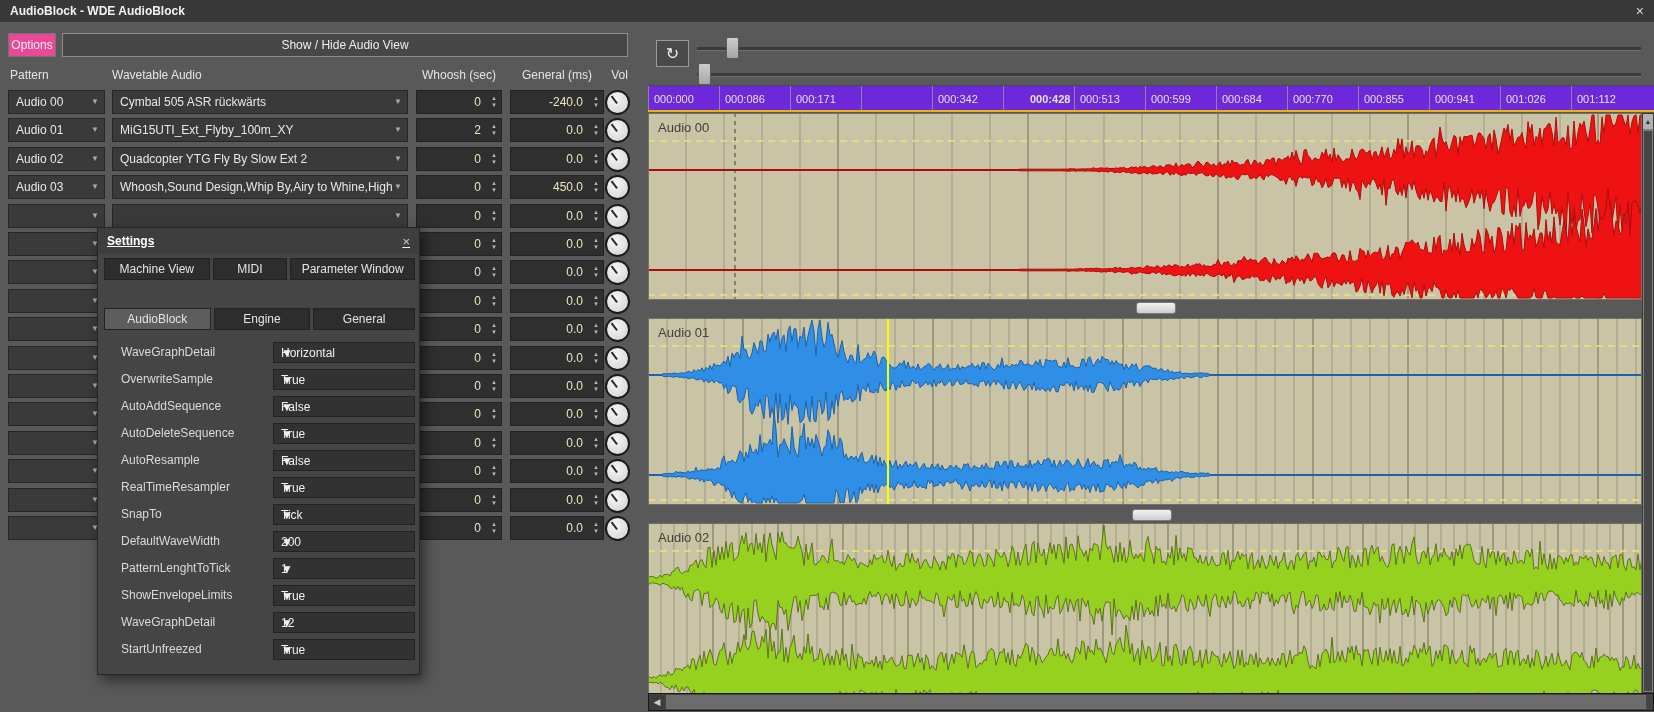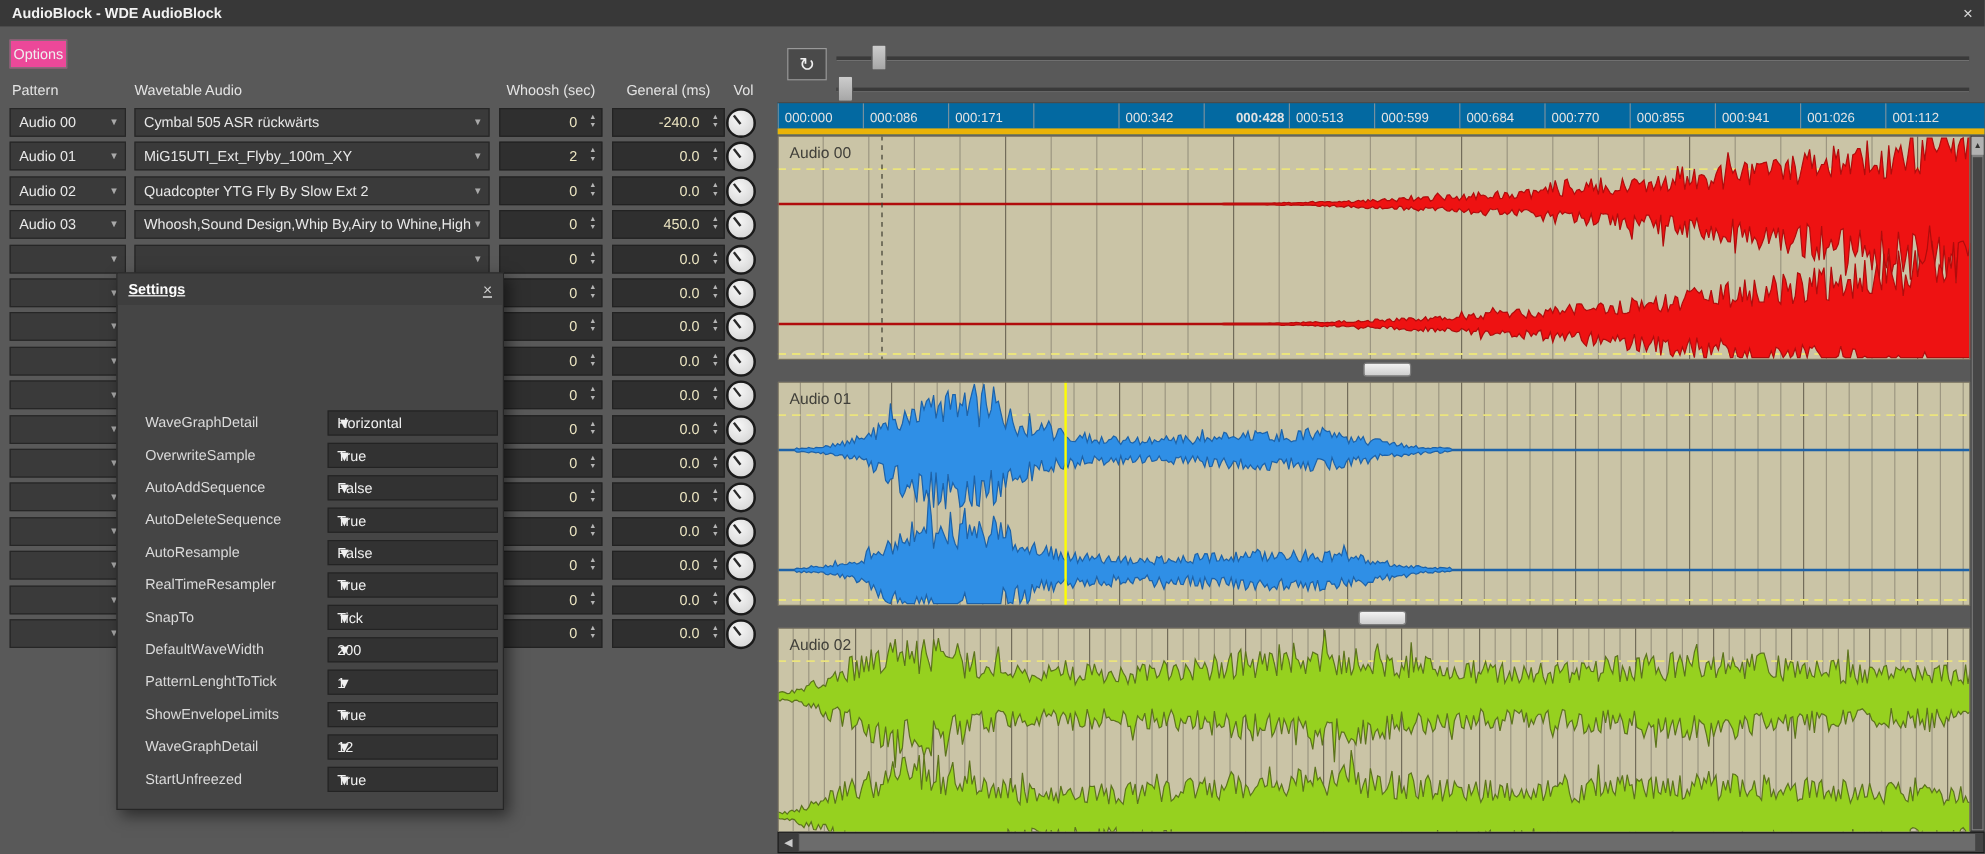--- a/index.html
+++ b/index.html
@@ -31,21 +31,21 @@
   .tabrow{position:absolute;left:6px;width:311px;height:22px;display:flex;gap:3px;}
   .tab{background:#2d2d2d;border:1px solid #232323;color:#e3e3e3;font-size:12px;
     display:flex;align-items:center;justify-content:center;box-sizing:border-box;}
   .tab.sel{background:#5d5d5d;}
   .optlabel{color:#dadada;font-size:12px;}
   .optdd{background:#323232;border:1px solid #232323;color:#f0f0f0;font-size:12px;
     display:flex;align-items:center;padding:0 18px 0 7px;height:21px;}
   .strack{background:#3a3a3a;border-bottom:1px solid #707070;height:4px;}
   .sthumb{width:13px;height:22px;background:linear-gradient(#cdcdcd,#a6a6a6);
     border:1px solid #5a5a5a;border-radius:2px;z-index:3;}
-  .ruler{background:#0369a1;border-top:1px solid #4a4a4a;border-bottom:5px solid #eab308;overflow:hidden;}
+  .ruler{background:#6d28d9;border-top:1px solid #4a4a4a;border-bottom:2px solid #eab308;overflow:hidden;}
   .rtick-sep{position:absolute;top:0;width:1px;height:27px;background:#9d9d9d;opacity:.75;}
   .rtick-label{position:absolute;top:7px;color:#e2e2e2;font-size:11px;}
   .trackwrap{overflow:hidden;z-index:1;}
   .handle{width:40px;height:12px;background:linear-gradient(#f2f2f2,#cdcdcd);border:1px solid #7c7c7c;
     border-radius:3px;z-index:5;}
   .vscroll{background:#7f7f7f;border:1px solid #3a3a3a;}
   .vscroll .up{position:absolute;left:0;top:0;width:100%;height:15px;background:#b2b2b2;color:#333;
     font-size:7px;display:flex;align-items:center;justify-content:center;}
   .vscroll .vthumb{position:absolute;left:1px;right:1px;top:17px;bottom:1px;background:#464646;}
   .hscroll{background:#444;border:1px solid #181818;}
@@ -58,20 +58,23 @@
 
 <div class="app">
 
   <div class="abs titlebar">
     <span>AudioBlock - WDE AudioBlock</span>
     <span class="close">×</span>
   </div>
 
   <div class="abs btn dark" style="left:8px;top:33px;width:48px;height:24px;">
     <span>Options</span>
+  </div>
+  <div class="abs btn" style="left:62px;top:33px;width:566px;height:24px;">
+    <span>Show / Hide Audio View</span>
   </div>
 
   <div class="abs colhead" style="left:10px;top:68px;">Pattern</div>
   <div class="abs colhead" style="left:112px;top:68px;">Wavetable Audio</div>
   <div class="abs colhead" style="left:416px;top:68px;width:86px;text-align:center;">Whoosh (sec)</div>
   <div class="abs colhead" style="left:510px;top:68px;width:94px;text-align:center;">General (ms)</div>
   <div class="abs colhead" style="left:605px;top:68px;width:29px;text-align:center;">Vol</div>
 
   <div id="rows">
       <div class="dd" style="position:absolute;box-sizing:border-box;left:8px;top:90.0px;width:97px;">
@@ -718,20 +721,30 @@
   <div class="abs hscroll" style="left:648px;top:693px;width:1006px;height:18px;">
     <div class="left">◀</div>
     <div class="hthumb"></div>
   </div>
 
   <div class="abs dialog">
     <div class="dlg-head">
       <span>Settings</span>
       <span class="close">×</span>
     </div>
+    <div class="tabrow" style="top:30px;">
+      <div class="tab" style="flex:1.35;">Machine View</div>
+      <div class="tab" style="flex:0.95;">MIDI</div>
+      <div class="tab" style="flex:1.6;">Parameter Window</div>
+    </div>
+    <div class="tabrow" style="top:80px;">
+      <div class="tab sel" style="flex:1.05;">AudioBlock</div>
+      <div class="tab" style="flex:0.95;">Engine</div>
+      <div class="tab" style="flex:1;">General</div>
+    </div>
     <div id="opts">
         <div class="optlabel" style="position:absolute;box-sizing:border-box;left:23px;top:117px;">WaveGraphDetail</div>
         <div class="optdd" style="position:absolute;box-sizing:border-box;left:175px;top:114px;width:142px;">
           <div style="position:absolute;box-sizing:border-box;position:static;">Horizontal</div>
           <div class="arr" style="position:absolute;box-sizing:border-box;">▼</div>
         </div>
         <div class="optlabel" style="position:absolute;box-sizing:border-box;left:23px;top:144px;">OverwriteSample</div>
         <div class="optdd" style="position:absolute;box-sizing:border-box;left:175px;top:141px;width:142px;">
           <div style="position:absolute;box-sizing:border-box;position:static;">True</div>
           <div class="arr" style="position:absolute;box-sizing:border-box;">▼</div>

